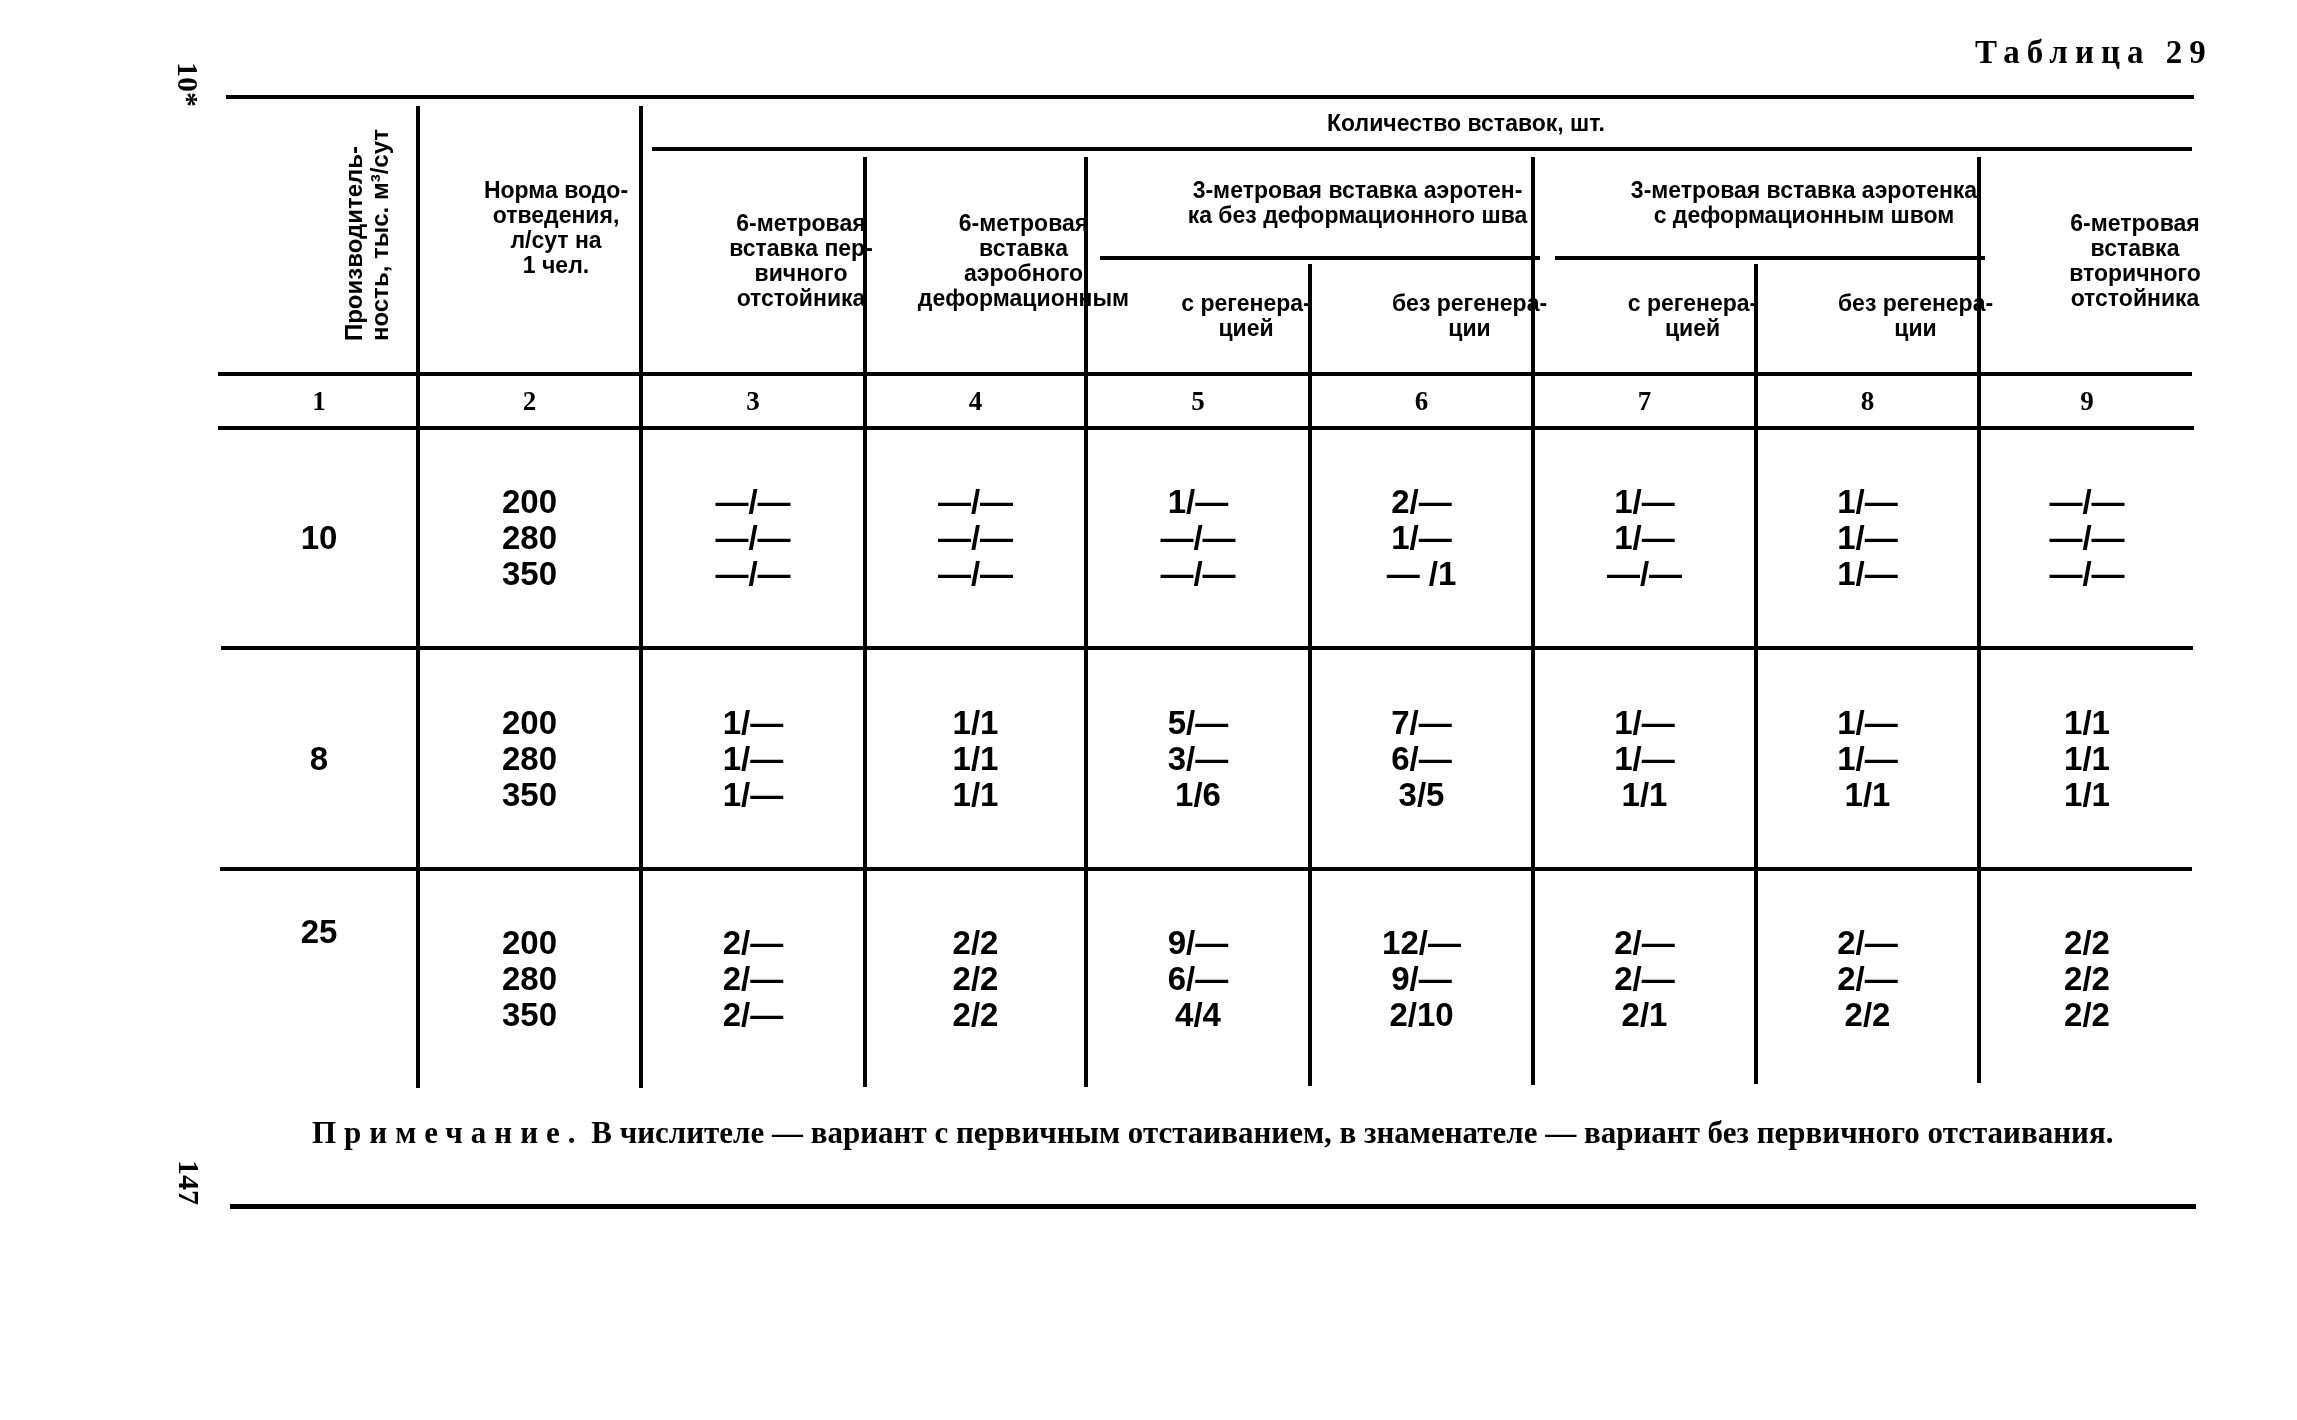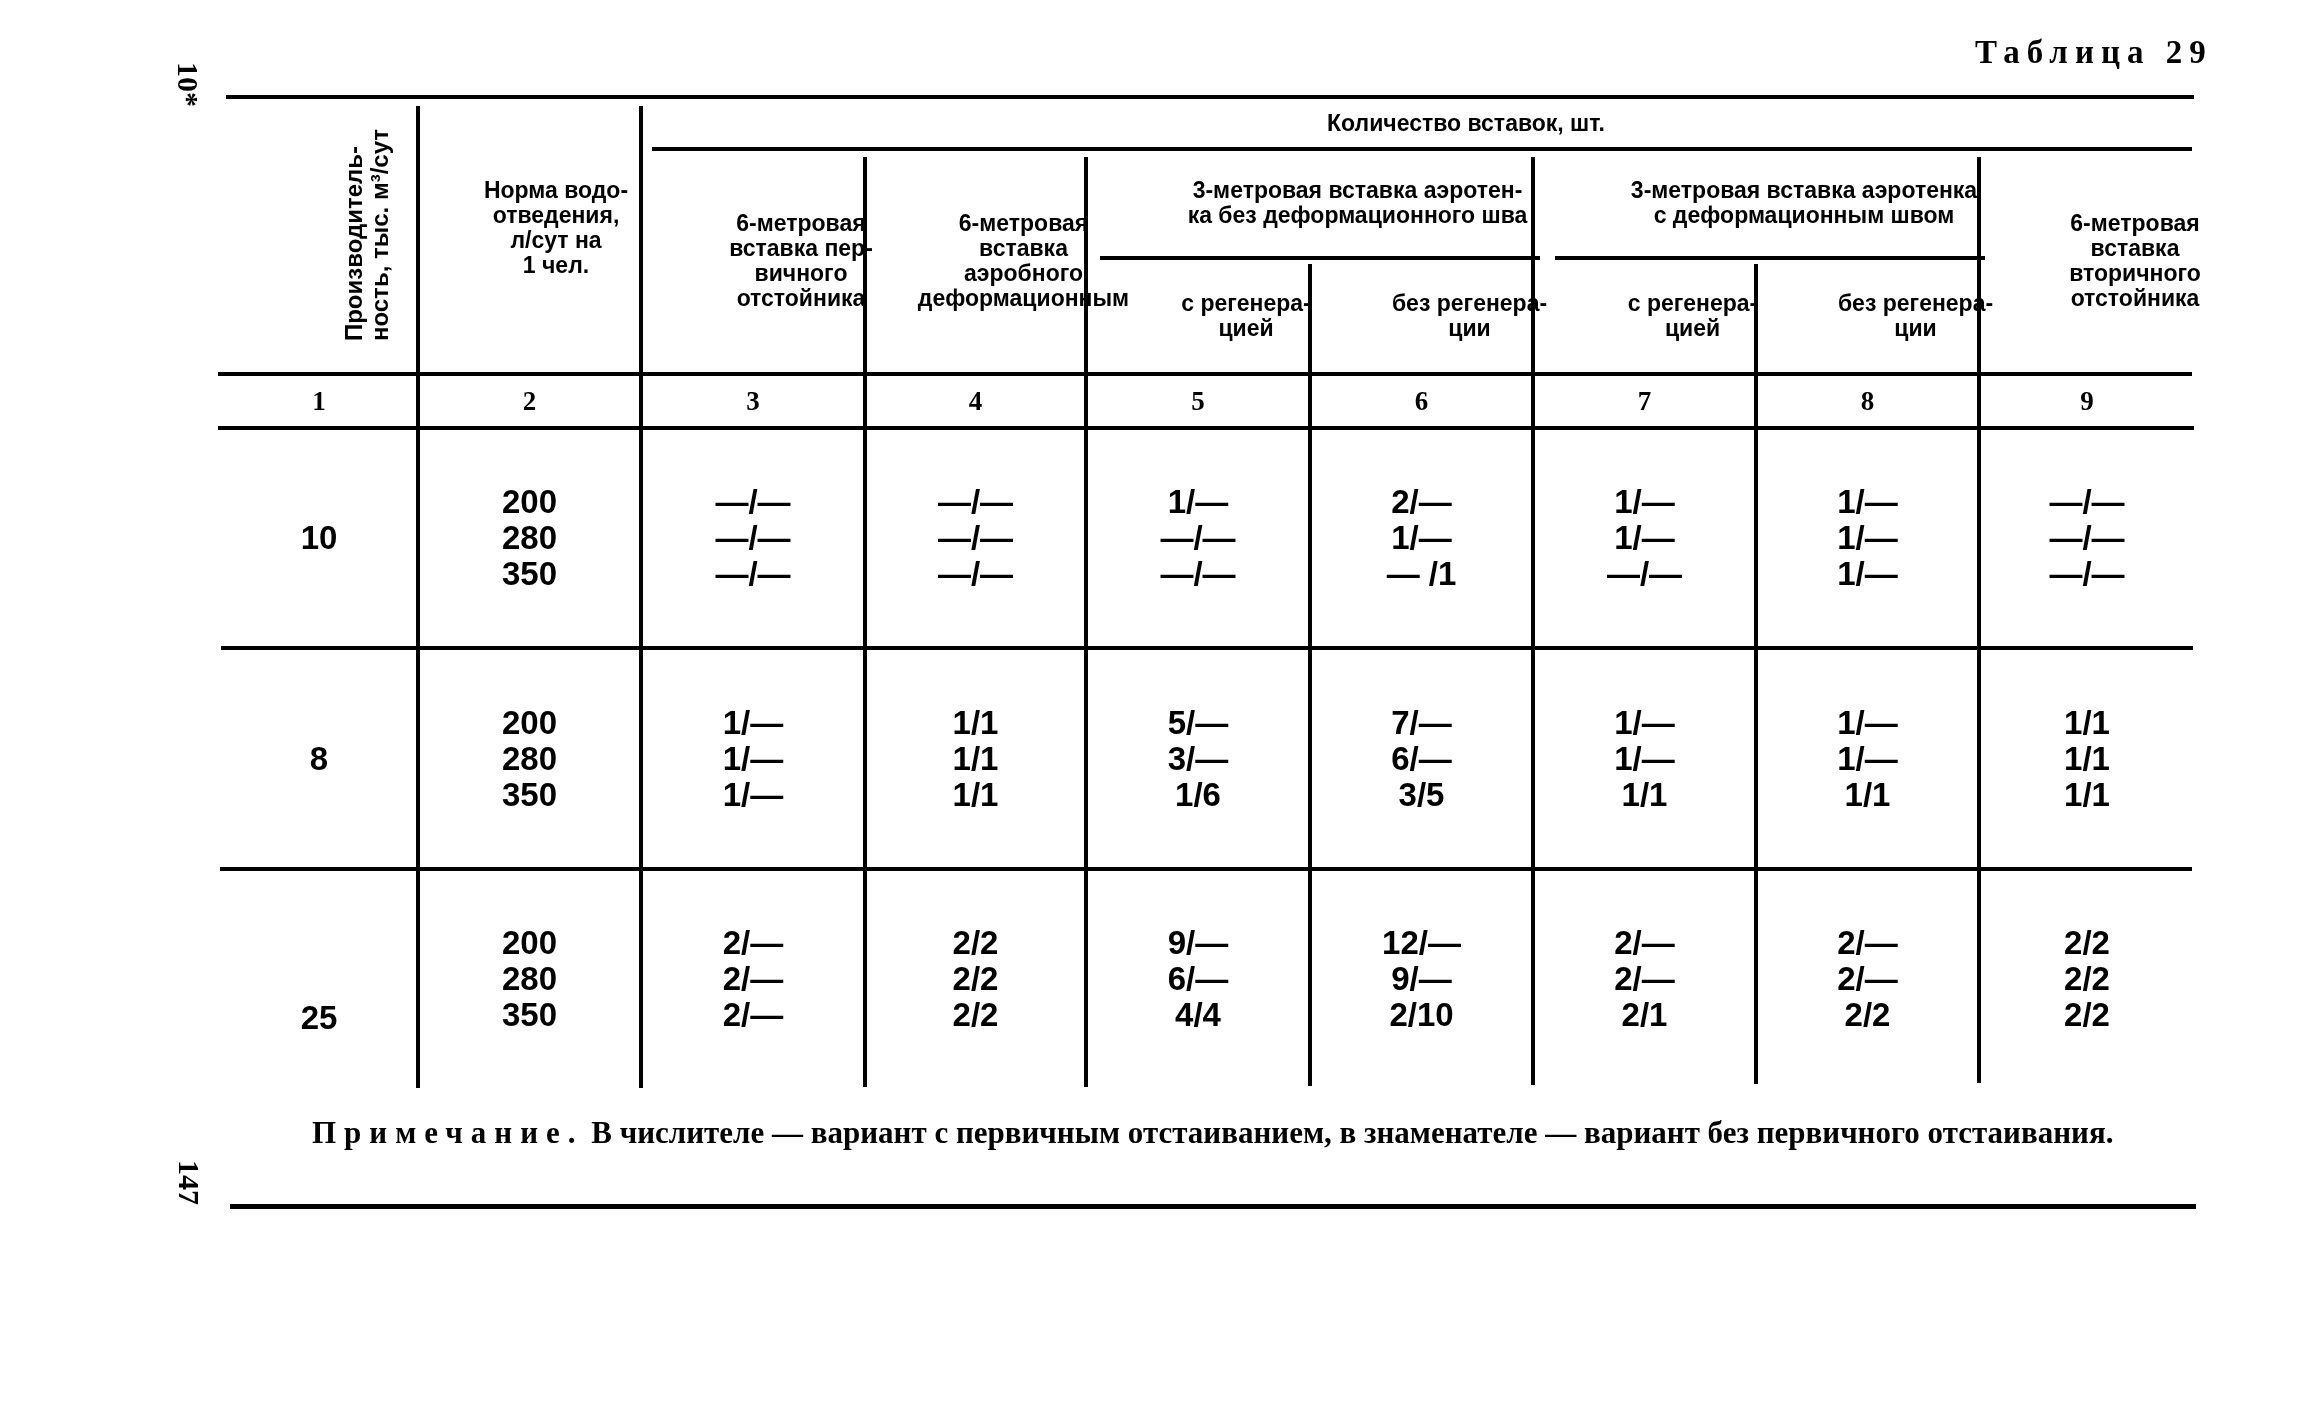--- a/index.html
+++ b/index.html
@@ -251,21 +251,21 @@
         <span class="v">1/1</span>
     </div>
     <div class="cell" style="left:1981px; top:650px; width:212px; height:217px;">
       <span class="v">1/1</span>
         <span class="v">1/1</span>
         <span class="v">1/1</span>
     </div>
   </div>
 
   <div>
-    <div class="cell" style="left:222px; top:910px; width:194px; height:216px;">
+    <div class="cell" style="left:222px; top:824px; width:194px; height:216px;">
       <span class="v">25</span>
     </div>
     <div class="cell" style="left:420px; top:871px; width:219px; height:216px;">
       <span class="v">200</span>
         <span class="v">280</span>
         <span class="v">350</span>
     </div>
     <div class="cell" style="left:643px; top:871px; width:220px; height:216px;">
       <span class="v">2/—</span>
         <span class="v">2/—</span>

